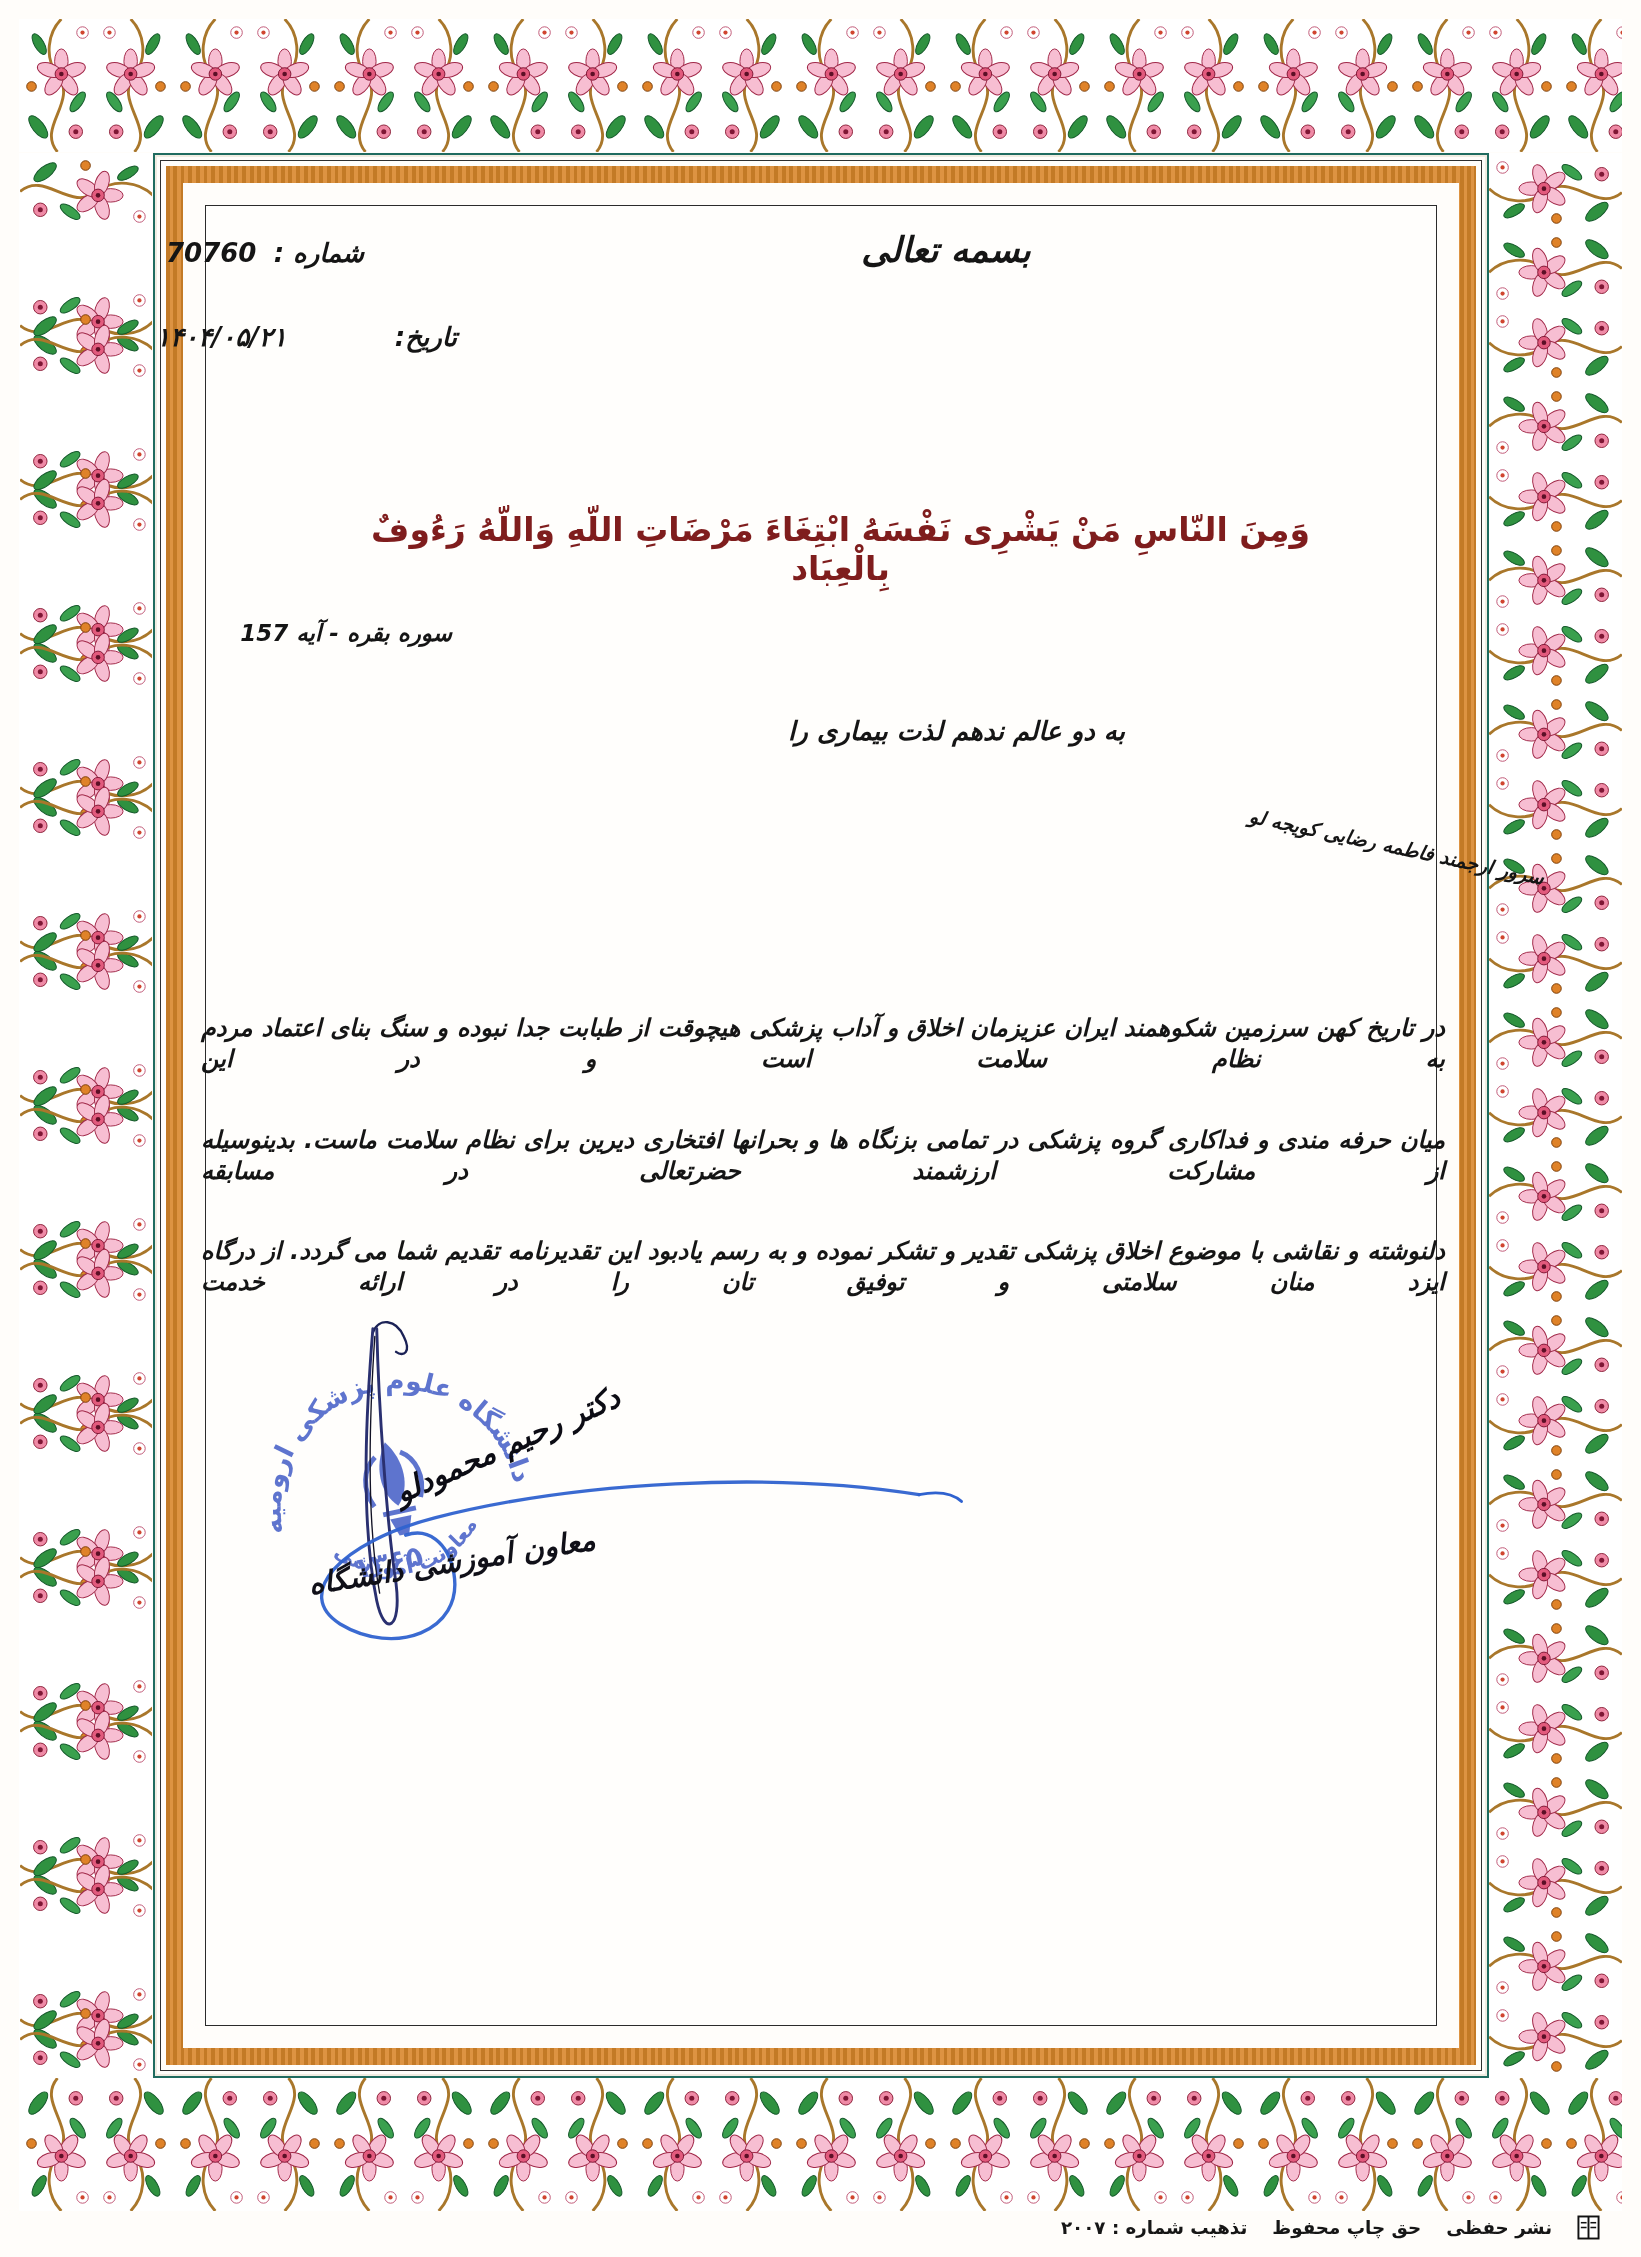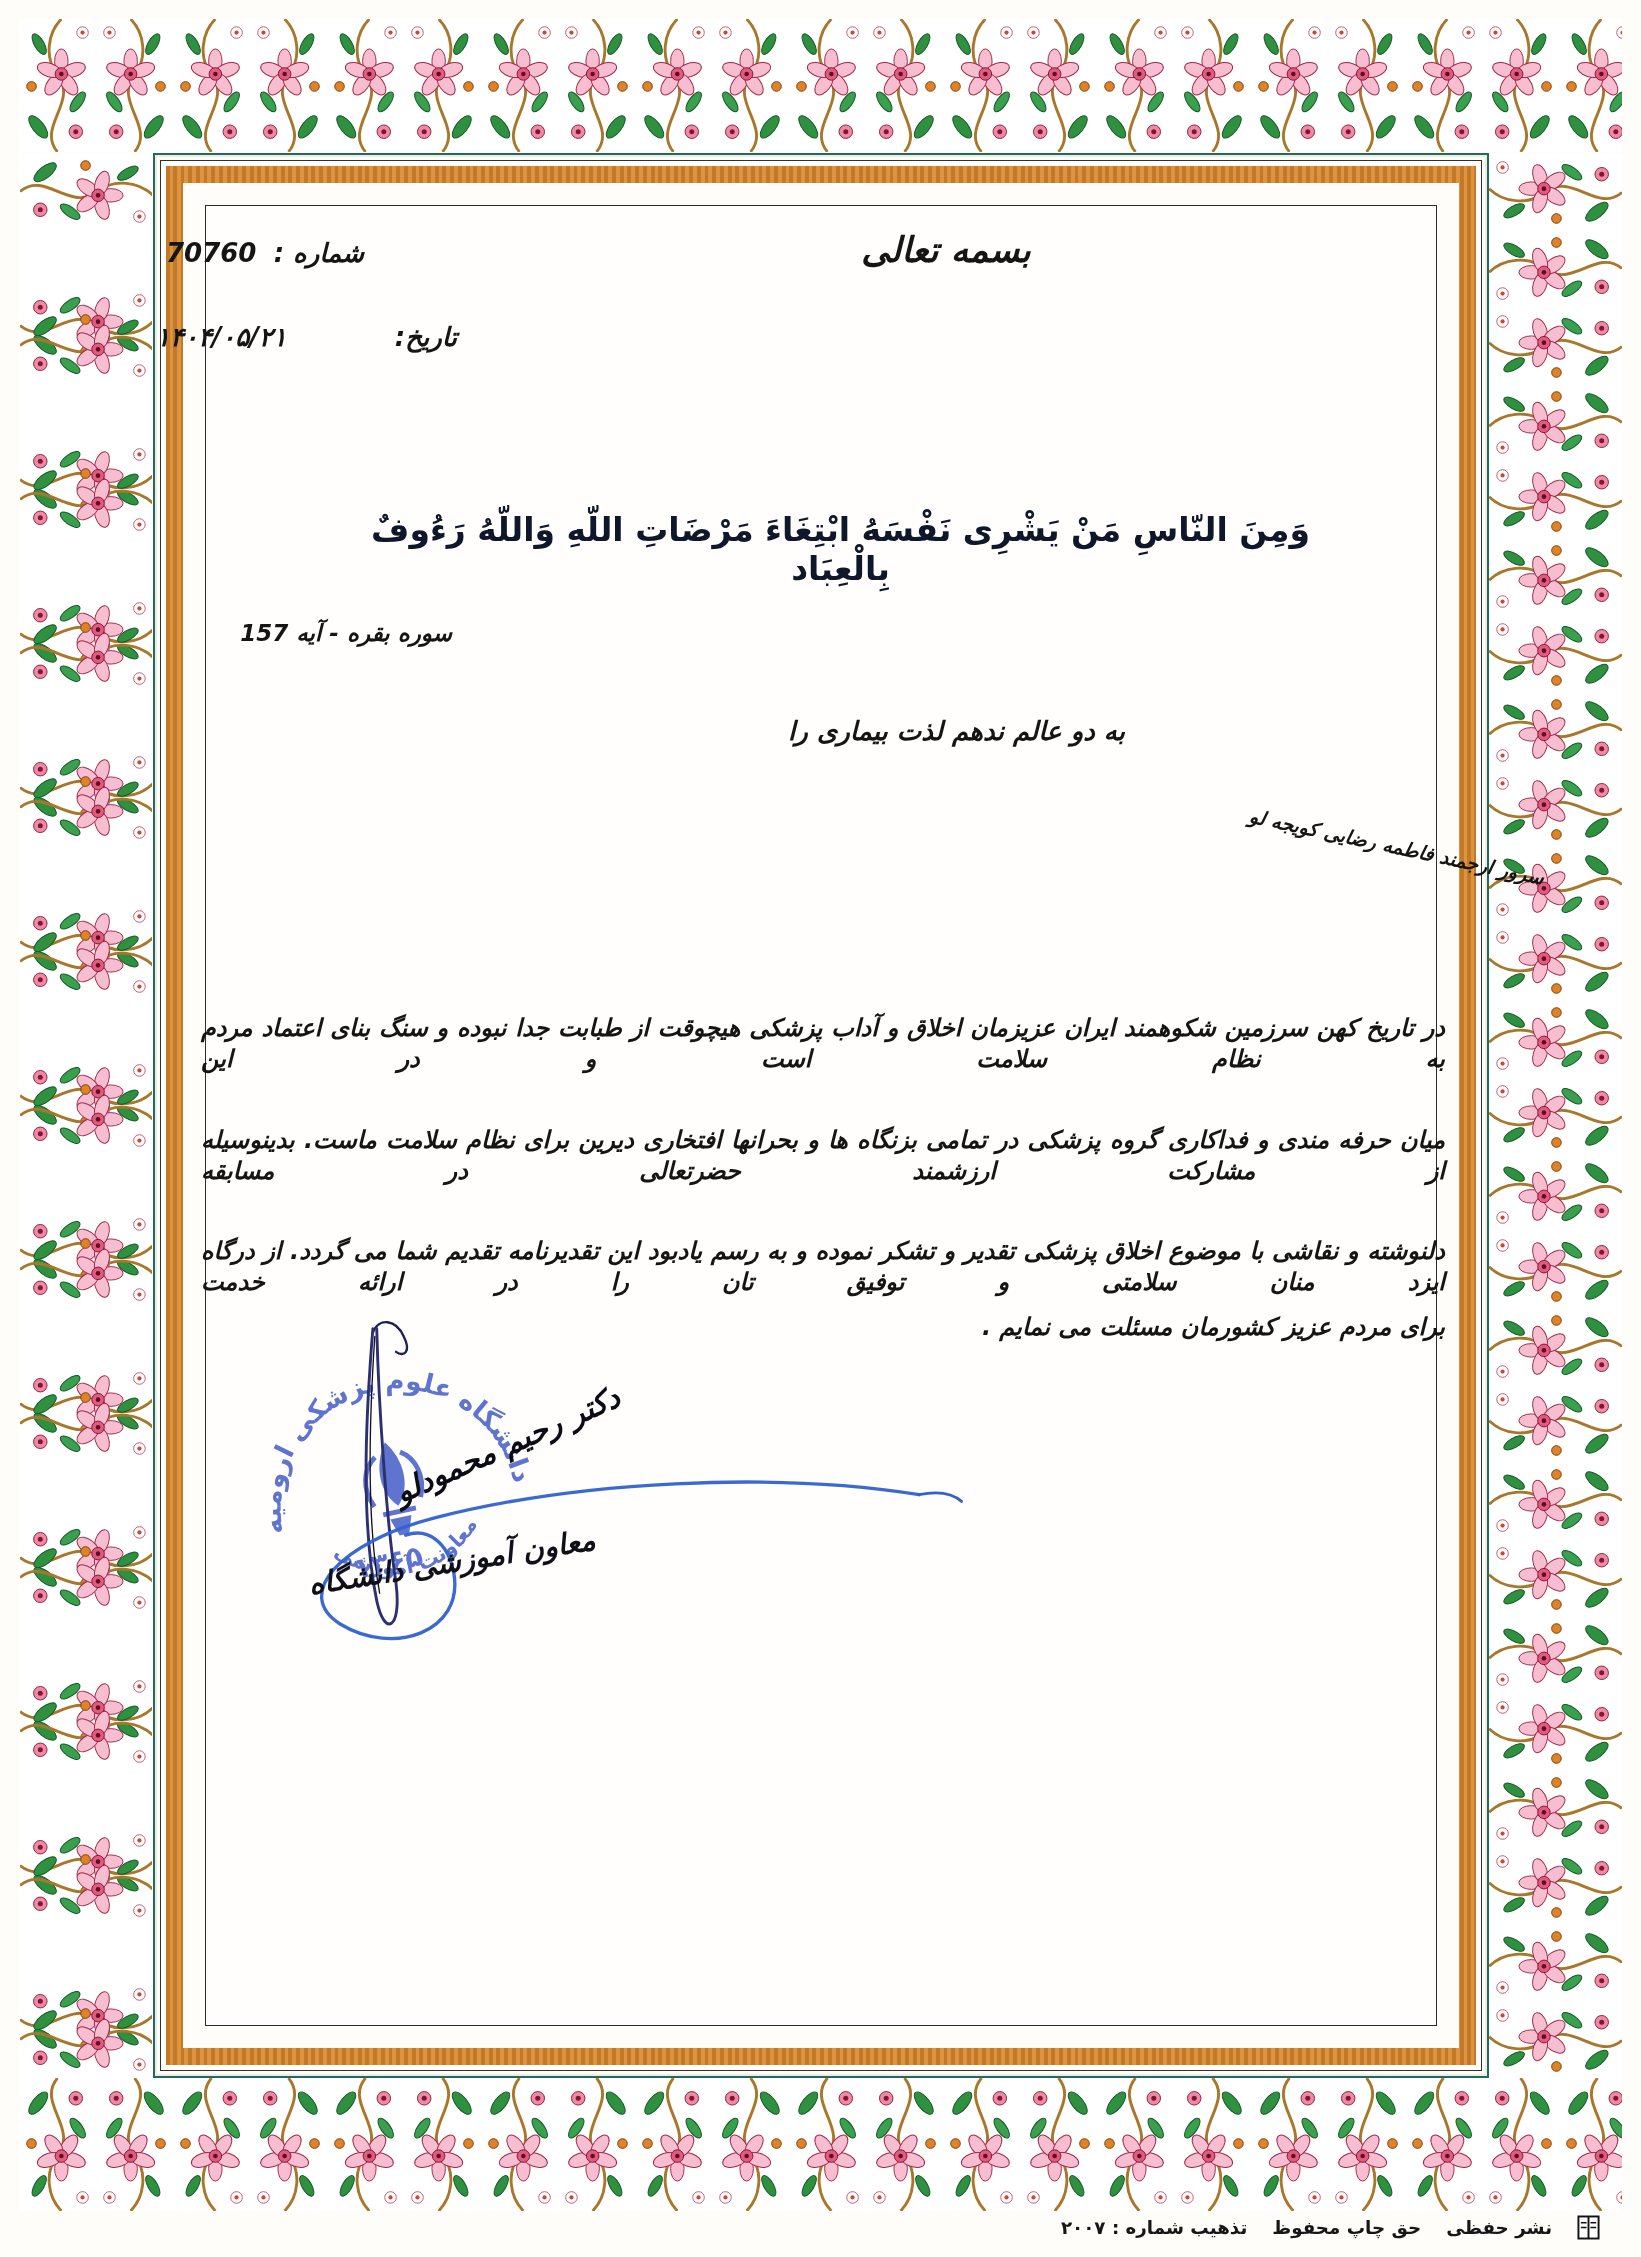--- a/index.html
+++ b/index.html
@@ -26,21 +26,21 @@
   
   .fa{direction:rtl; color:#151515;}
   .cal{font-style:italic; font-weight:bold;}
   #bismillah{position:absolute; left:830px; top:230px; width:232px; text-align:center;
              font-size:35px; letter-spacing:1px;}
   #number-row{position:absolute; left:166px; top:238px; width:198px; display:flex;
               justify-content:space-between; font-size:26px;}
   #date-row{position:absolute; left:156px; top:322px; width:301px; display:flex;
             justify-content:space-between; font-size:26px;}
   #verse{position:absolute; left:319px; top:510px; width:1043px; text-align:center;
-         font-size:33px; font-weight:bold; font-style:normal; color:#0f172a;}
+         font-size:33px; font-weight:bold; font-style:normal; color:#7f1d1d;}
   #verse-source{position:absolute; left:191px; top:620px; width:261px; font-size:23px;}
   #poem{position:absolute; left:488px; top:716px; width:637px; display:flex;
         justify-content:space-between; font-size:26px;}
   #recipient{position:absolute; right:97px; top:867px; font-size:19.3px; white-space:nowrap;
              transform:rotate(12deg); transform-origin:right center;}
   .bodyline{position:absolute; left:201px; width:1244px; font-size:24px; line-height:1.3;
             text-align:justify; text-align-last:justify;margin-top:32px;}
   #body1{top:981px;} #body2{top:1093px;} #body3{top:1204px;}
   #body4{position:absolute; left:201px; width:1244px; top:1313px; font-size:24px; text-align:start;}
   
@@ -1854,21 +1854,20 @@
 
   <div id="poem" class="fa">
     <span class="cal">به دو عالم ندهم لذت بیماری را</span>
   </div>
 
   <div id="recipient" class="fa cal">سرور ارجمند فاطمه رضایی کویجه لو</div>
 
   <div id="body1" class="fa cal bodyline">در تاریخ کهن سرزمین شکوهمند ایران عزیزمان اخلاق و آداب پزشکی هیچوقت از طبابت جدا نبوده و سنگ بنای اعتماد مردم به نظام سلامت است و در این</div>
   <div id="body2" class="fa cal bodyline">میان حرفه مندی و فداکاری گروه پزشکی در تمامی بزنگاه ها و بحرانها افتخاری دیرین برای نظام سلامت ماست. بدینوسیله از مشارکت ارزشمند حضرتعالی در مسابقه</div>
   <div id="body3" class="fa cal bodyline">دلنوشته و نقاشی با موضوع اخلاق پزشکی تقدیر و تشکر نموده و به رسم یادبود این تقدیرنامه تقدیم شما می گردد. از درگاه ایزد منان سلامتی و توفیق تان را در ارائه خدمت</div>
-  <div id="body4" class="fa cal">برای مردم عزیز کشورمان مسئلت می نمایم .</div>
 
   <svg id="stamp" viewBox="0 0 300 290">
     <defs>
       <path id="arcTop" d="M42,208 A120,120 0 1 1 258,208" fill="none"></path>
       <path id="arcBottom" d="M66,176 A98,98 0 0 0 234,176" fill="none"></path>
     </defs>
     <g opacity="0.88">
       <text font-size="27" font-weight="bold" fill="#3a55c4">
         <textPath href="#arcTop" startOffset="50%" text-anchor="middle">دانشگاه علوم پزشکی ارومیه</textPath>
       </text>

